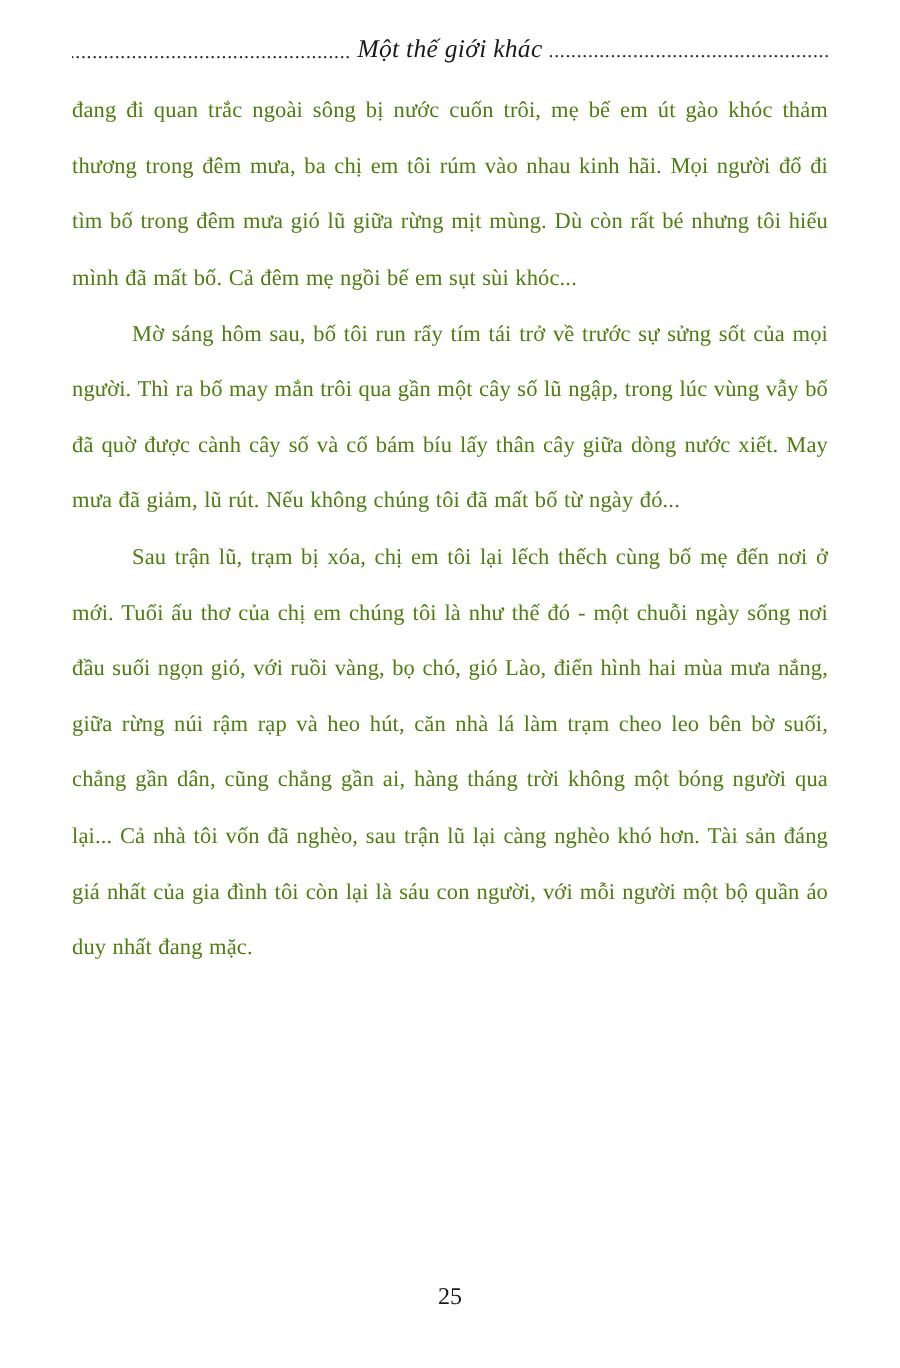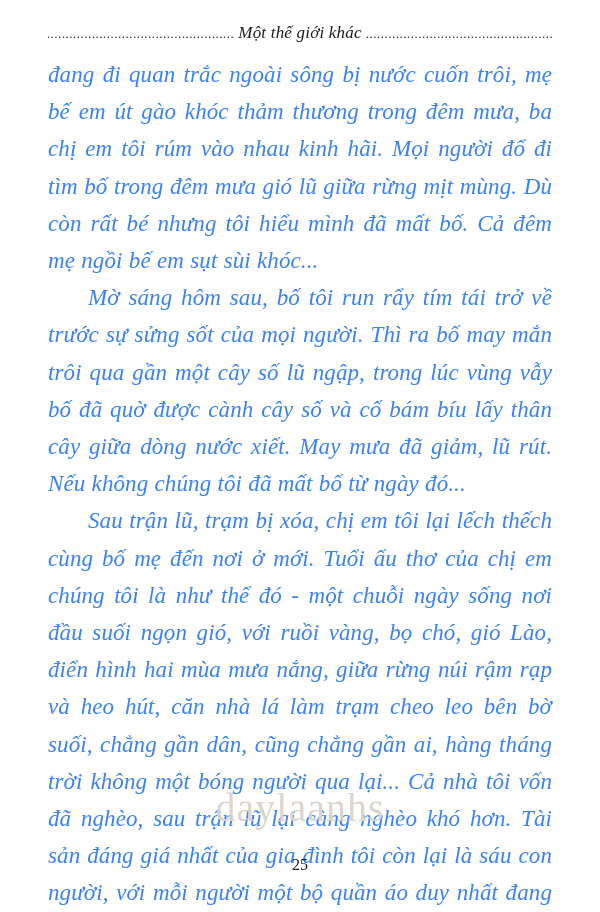--- a/index.html
+++ b/index.html
@@ -61,28 +61,27 @@
 
   
   .content {
     position: absolute;
     top: 56px;
     left: 48px;
     width: 504px;
   }
   .para {
     margin: 0;
-    font-size: 23px;
+    font-size: 15px;
     line-height: 37.2px;
     text-align: justify;
     text-justify: inter-word;
     letter-spacing: 0.1px;
     word-spacing: 0.4px;
-    color: #3b82f6;
-    font-style: italic;
+    color: #4d7c0f;
   }
   .para.indent {
     text-indent: 40px;
   }
 
   
   .watermark {
     position: absolute;
     left: 0;
     right: 0;
@@ -130,18 +129,17 @@
     <span class="dots-right">..................................................................</span>
   </div>
 
   <div class="content">
     <p class="para">đang đi quan trắc ngoài sông bị nước cuốn trôi, mẹ bế em út gào khóc thảm thương trong đêm mưa, ba chị em tôi rúm vào nhau kinh hãi. Mọi người đổ đi tìm bố trong đêm mưa gió lũ giữa rừng mịt mùng. Dù còn rất bé nhưng tôi hiểu mình đã mất bố. Cả đêm mẹ ngồi bế em sụt sùi khóc...</p>
     <p class="para indent">Mờ sáng hôm sau, bố tôi run rẩy tím tái trở về trước sự sửng sốt của mọi người. Thì ra bố may mắn trôi qua gần một cây số lũ ngập, trong lúc vùng vẫy bố đã quờ được cành cây số và cố bám bíu lấy thân cây giữa dòng nước xiết. May mưa đã giảm, lũ rút. Nếu không chúng tôi đã mất bố từ ngày đó...</p>
     <p class="para indent">Sau trận lũ, trạm bị xóa, chị em tôi lại lếch thếch cùng bố mẹ đến nơi ở mới. Tuổi ấu thơ của chị em chúng tôi là như thế đó - một chuỗi ngày sống nơi đầu suối ngọn gió, với ruồi vàng, bọ chó, gió Lào, điển hình hai mùa mưa nắng, giữa rừng núi rậm rạp và heo hút, căn nhà lá làm trạm cheo leo bên bờ suối, chẳng gần dân, cũng chẳng gần ai, hàng tháng trời không một bóng người qua lại... Cả nhà tôi vốn đã nghèo, sau trận lũ lại càng nghèo khó hơn. Tài sản đáng giá nhất của gia đình tôi còn lại là sáu con người, với mỗi người một bộ quần áo duy nhất đang mặc.</p>
   </div>
 
   <div class="watermark">
-    <div class="wm-main">daylaanhs</div>
   </div>
 
   <div class="folio">25</div>
 
 </div>
 
 </body></html>

